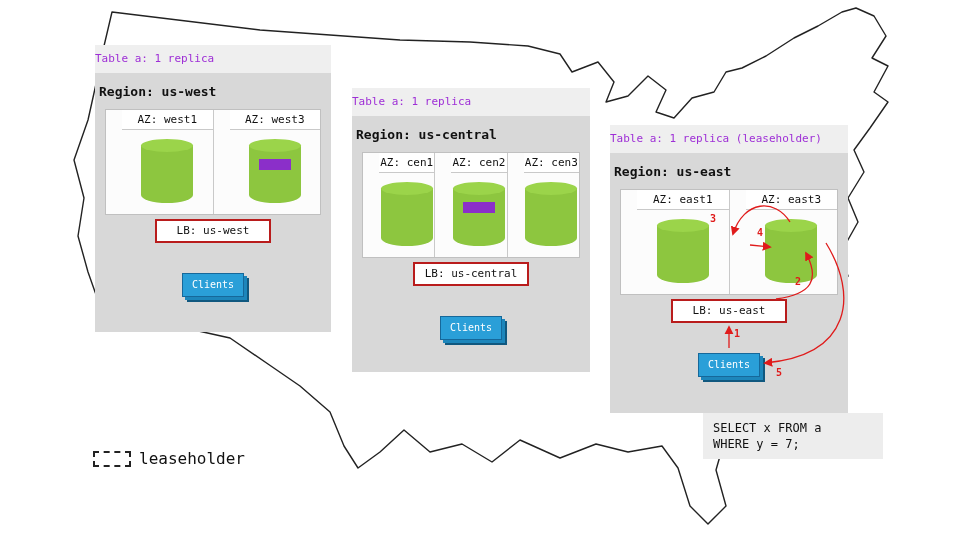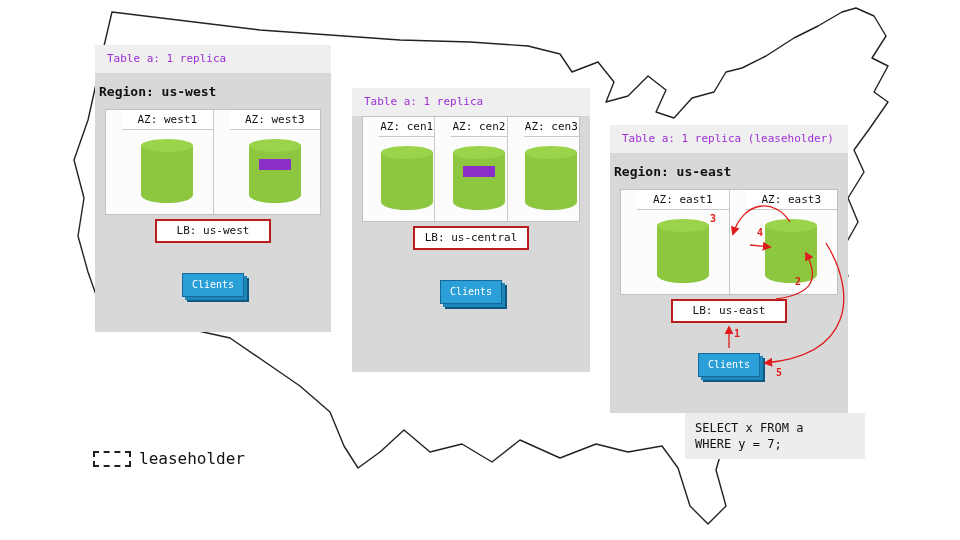--- a/index.html
+++ b/index.html
@@ -2,42 +2,42 @@
 <html><head>
 <meta charset="utf-8">
 <style>
   html,body{margin:0;padding:0;background:#fff;}
   .stage{position:relative;width:960px;height:540px;overflow:hidden;background:#fff;
          font-family:"DejaVu Sans Mono","Liberation Mono",monospace;}
   .map-svg{position:absolute;left:0;top:0;z-index:0;}
 
   .region{position:absolute;background:#d8d8d8;z-index:2;}
   .region-header{height:28px;line-height:28px;background:#efefef;color:#9e2fd6;
-                 font-size:11px;padding-left:12px;white-space:nowrap;overflow:hidden;}
+                 font-size:11px;padding-left:0;white-space:nowrap;overflow:hidden;}
   .region-title{height:20px;line-height:20px;margin:9px 0 7px;padding-left:4px;
                 font-size:13px;font-weight:700;color:#111;}
   .az-panel{margin:0 10px;border:1px solid #c0c0c0;background:#fcfcfc;display:flex;}
   .az{flex:1;border-left:1px solid #c9c9c9;padding-left:16px;}
   .az:first-child{border-left:none;}
   .az-label{height:19px;line-height:19px;text-align:center;font-size:11px;color:#111;
             border-bottom:1px solid #c9c9c9;background:#fff;}
   .cyl{position:relative;width:52px;height:64px;margin:9px auto 11px;}
   .cyl-body{position:absolute;left:0;right:0;top:6px;bottom:0;background:#8dc63f;
             border-radius:0 0 26px 26px / 0 0 8px 8px;}
   .cyl-top{position:absolute;left:0;right:0;top:0;height:13px;background:#9bd44a;border-radius:50%;}
   .replica{position:absolute;left:50%;top:20px;transform:translateX(-50%);
            width:32px;height:11px;background:#8b2fc9;z-index:2;}
   .replica.leaseholder{top:19px;width:34px;height:12px;border:2px dashed #1a1a1a;}
   .lb{width:112px;height:20px;line-height:20px;margin:4px auto 0;background:#fff;
       border:2px solid #b91c1c;text-align:center;font-size:11px;color:#111;}
   .clients{width:60px;height:22px;line-height:22px;margin:30px auto 0;background:#2a9fd8;
            border:1px solid #16689a;color:#fff;text-align:center;font-size:10px;
            box-shadow:3px 3px 0 #1d86bb,5px 5px 0 #10587f;}
 
-  .sql-box{position:absolute;left:685px;top:413px;width:160px;background:#ededed;
+  .sql-box{position:absolute;left:703px;top:413px;width:160px;background:#ededed;
            padding:7px 10px;font-size:12px;line-height:16px;color:#111;white-space:pre;z-index:2;}
 
   .legend{position:absolute;left:93px;top:449px;display:flex;align-items:center;z-index:2;}
   .legend-swatch{display:inline-block;width:34px;height:12px;background:#fff;
                  border:2px dashed #222;margin-right:8px;}
   .legend-label{font-size:16px;color:#111;}
 
   .arrows-svg{position:absolute;left:0;top:0;z-index:5;pointer-events:none;}
   .step{position:absolute;color:#e01b1b;font-size:10px;font-weight:700;z-index:6;}
 </style>
@@ -95,20 +95,21 @@
       </div>
     </div>
     <div class="lb">LB: us-west</div>
     <div class="clients">Clients</div>
   </section>
 
   <section class="region" style="left:352px;top:88px;width:238px;height:284px;">
     <header class="region-header">
       <span>Table a: 1 replica</span>
     </header>
+    <div class="region-title">Region: us-central</div>
     <div class="az-panel">
       <div class="az">
         <div class="az-label">AZ: cen1</div>
         <div class="cyl">
           <i class="cyl-body"></i>
             <i class="cyl-top"></i>
         </div>
       </div>
       <div class="az">
         <div class="az-label">AZ: cen2</div>

